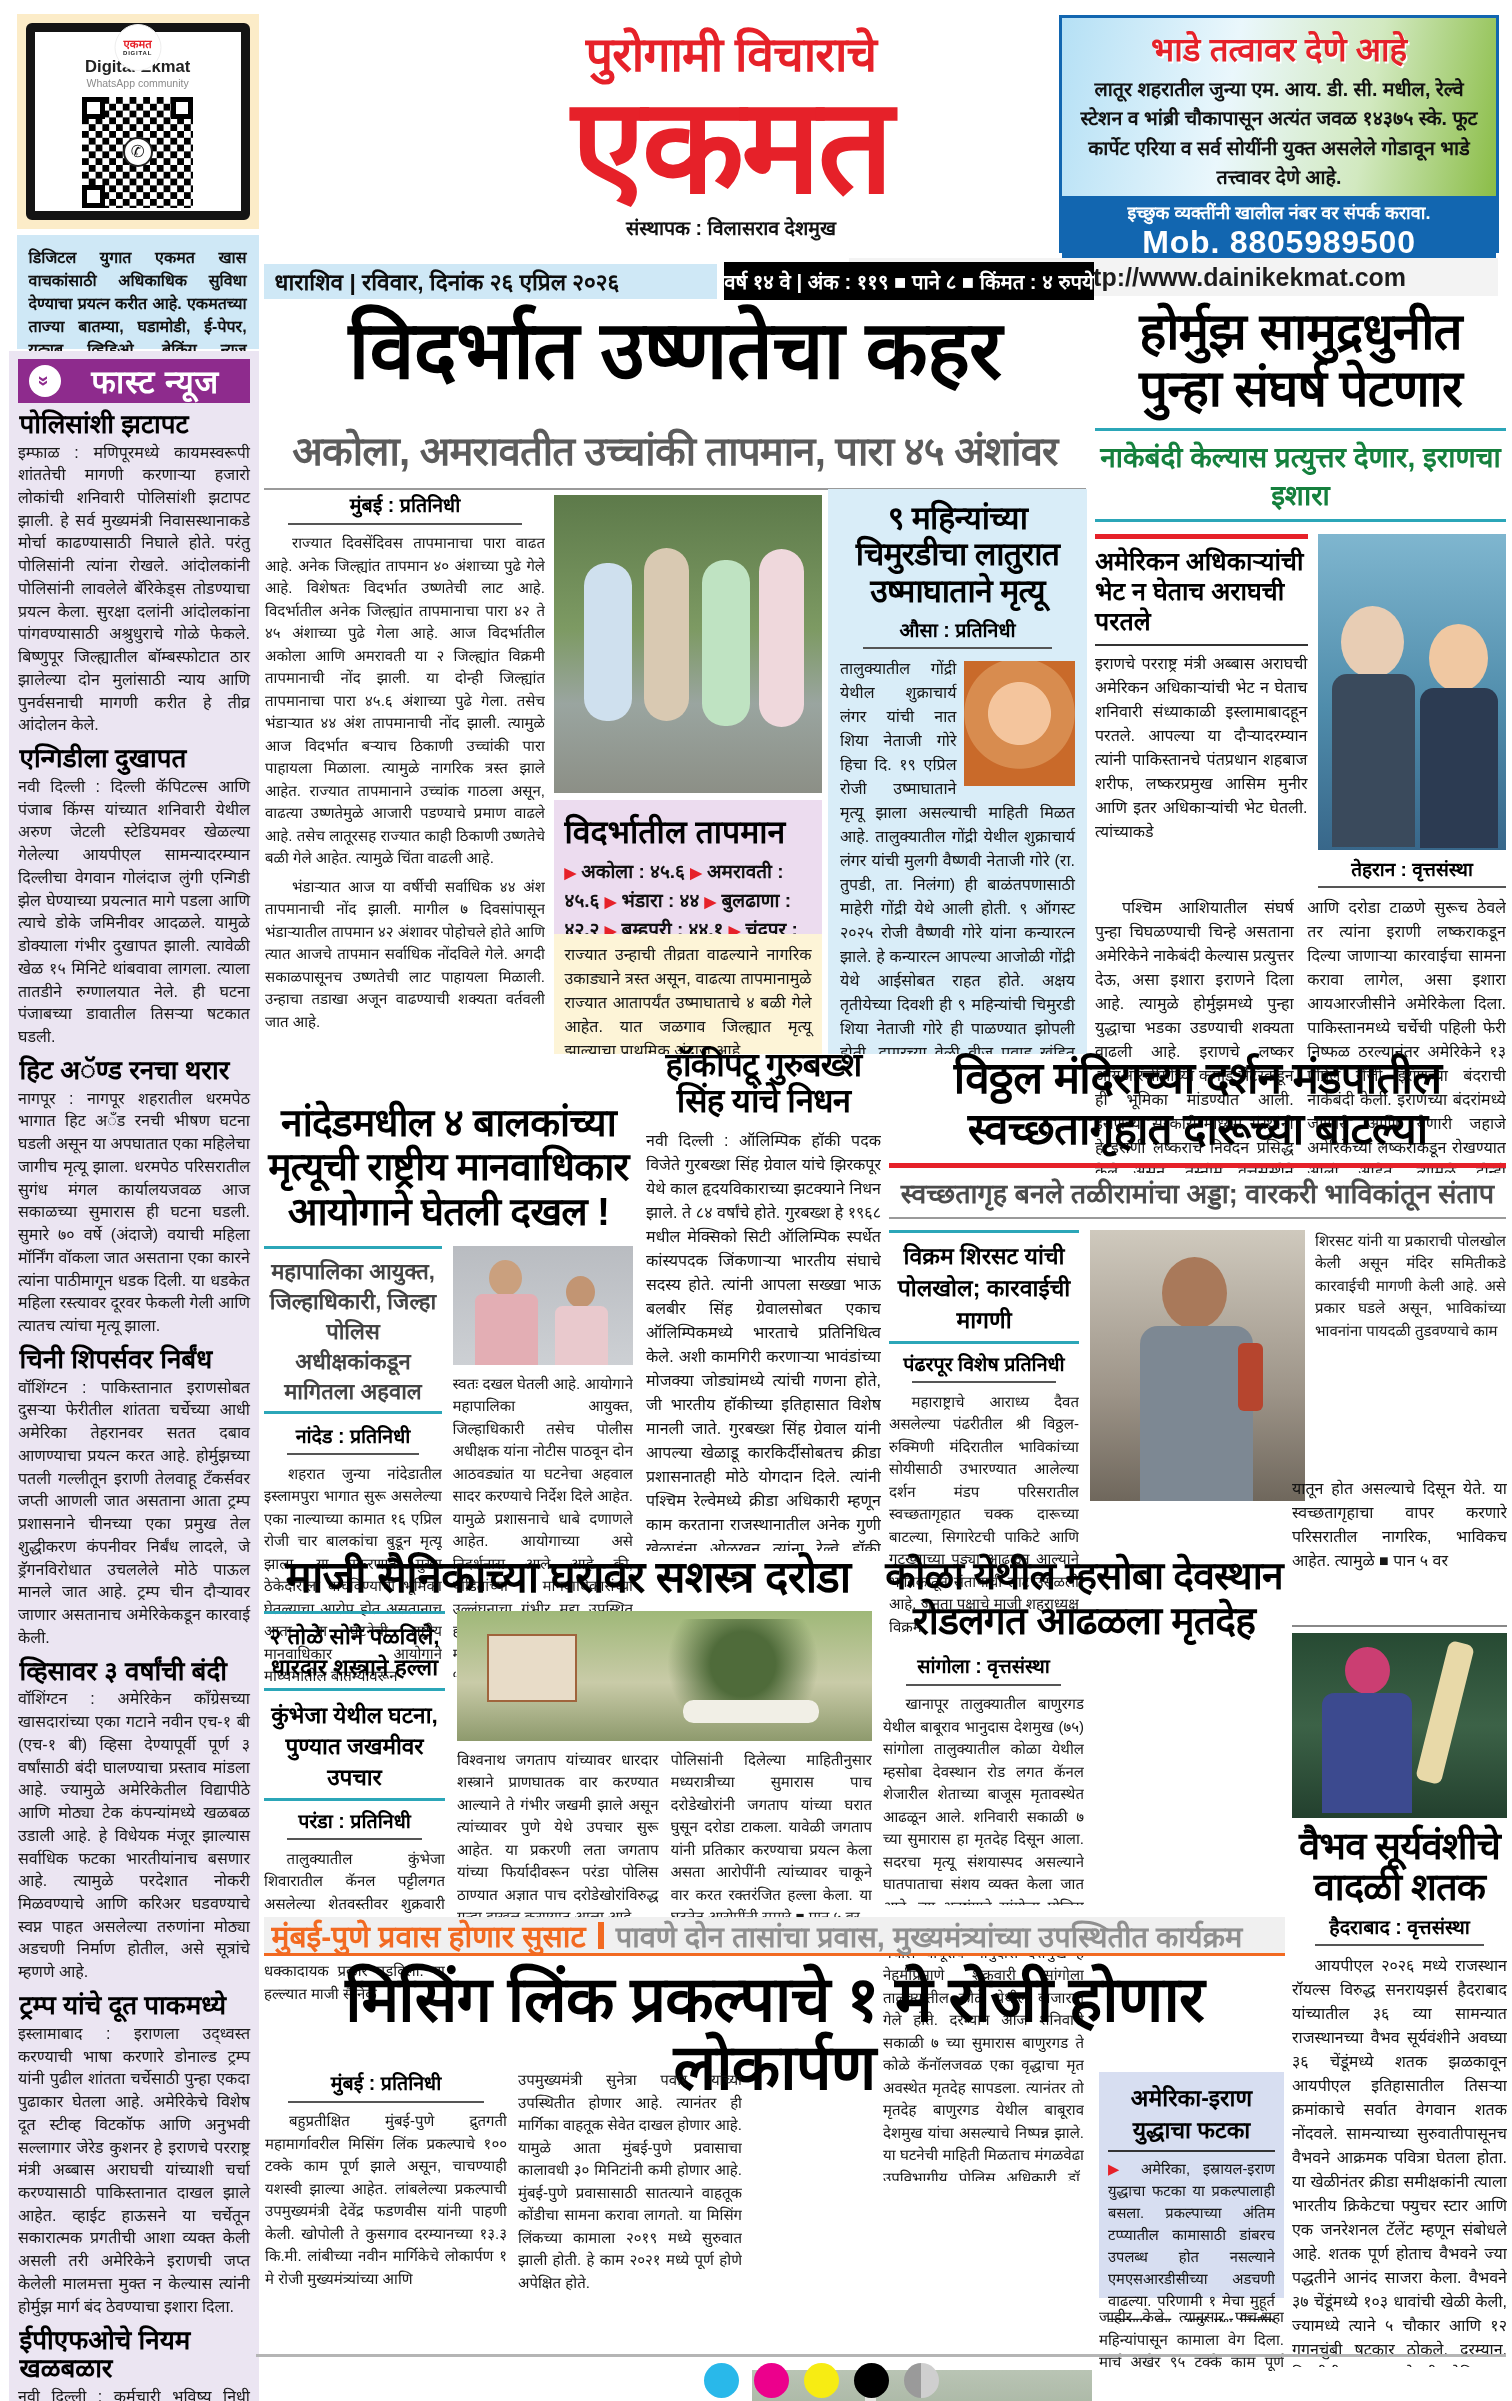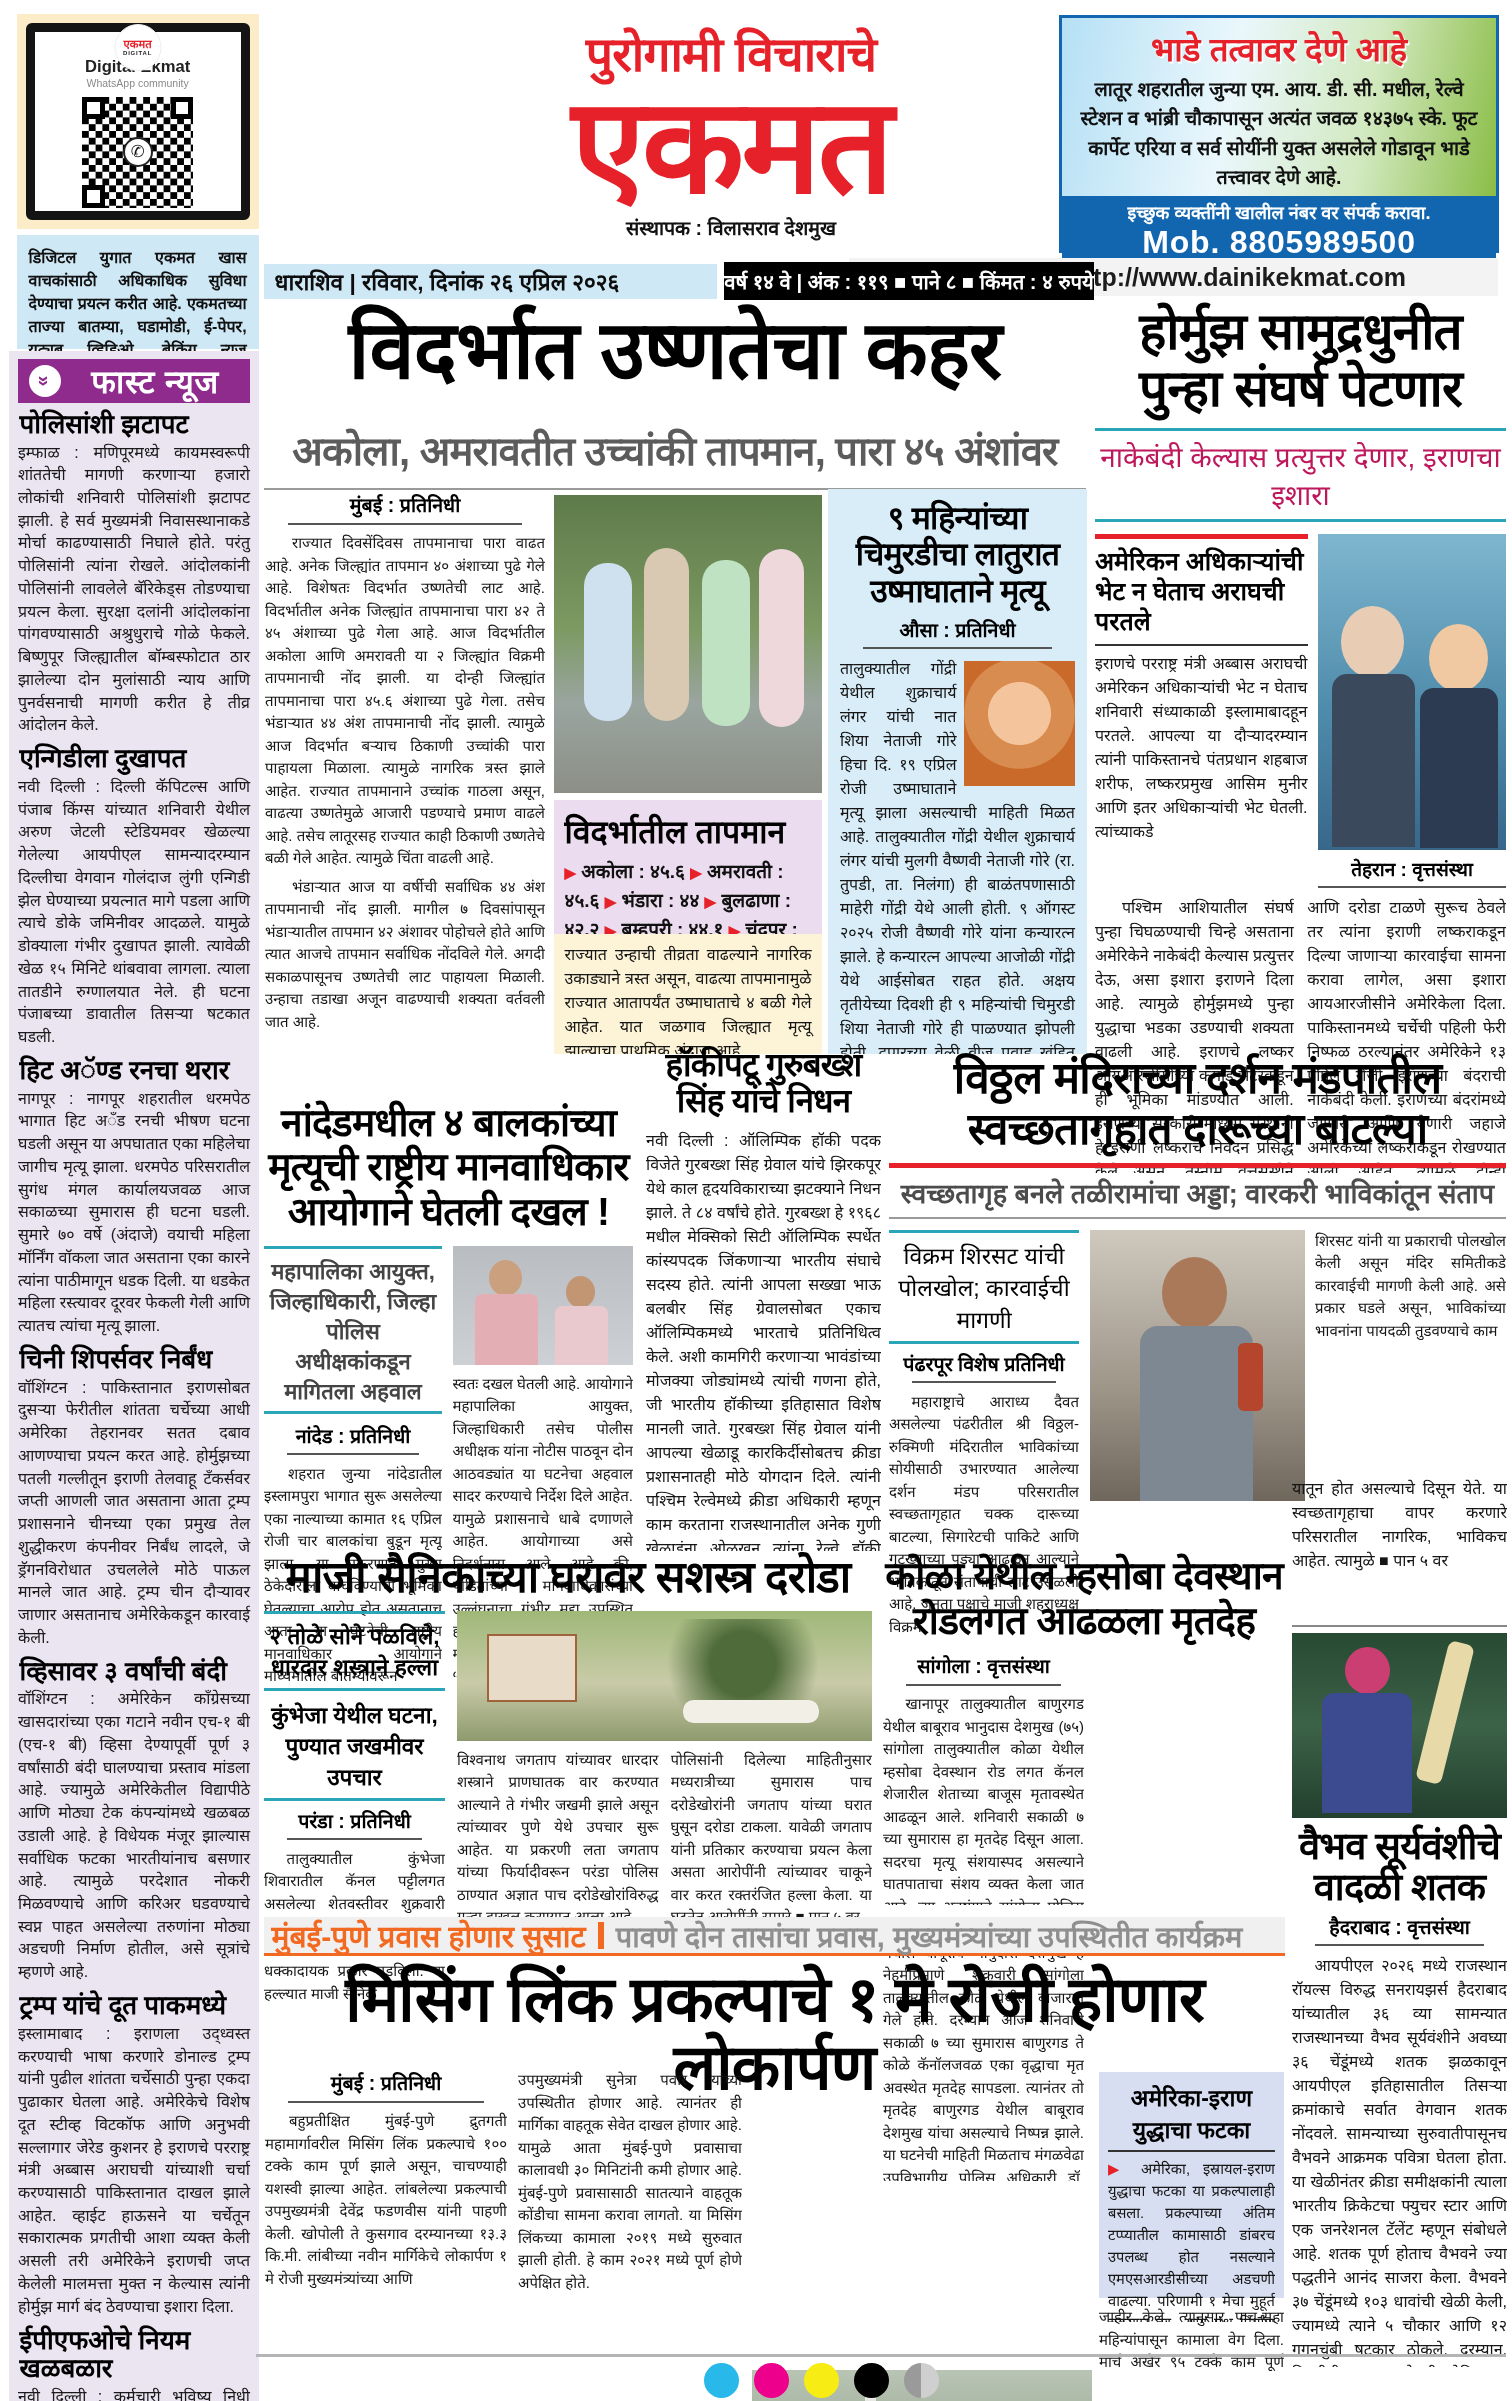--- a/index.html
+++ b/index.html
@@ -200,21 +200,21 @@
     <div class="hl" style="font-size:32px;text-align:center;line-height:1.15;">९ महिन्यांच्या चिमुरडीचा लातुरात उष्माघाताने मृत्यू</div>
     <div class="dl" style="margin-top:6px;">औसा : प्रतिनिधी</div>
     <div class="dl-rule"></div>
     <div class="photo" style="float:right;width:111px;height:125px;margin:4.5px 0 4.5px 7.5px;background:radial-gradient(circle at 50% 42%,#f4c59d 0 34%,#d88c4f 35% 60%,#c96a2a 61% 100%);"></div>
     <p class="jtext" style="font-size:16px;"><span>तालुक्यातील गोंद्री येथील शुक्राचार्य लंगर यांची नात शिया नेताजी गोरे हिचा दि. १९ एप्रिल रोजी उष्माघाताने मृत्यू झाला असल्याची माहिती मिळत आहे. तालुक्यातील गोंद्री येथील शुक्राचार्य लंगर यांची मुलगी वैष्णवी नेताजी गोरे (रा. तुपडी, ता. निलंगा) ही बाळंतपणासाठी माहेरी गोंद्री येथे आली होती. ९ ऑगस्ट २०२५ रोजी वैष्णवी गोरे यांना कन्यारत्न झाले. हे कन्यारत्न आपल्या आजोळी गोंद्री येथे आईसोबत राहत होते. अक्षय तृतीयेच्या दिवशी ही ९ महिन्यांची चिमुरडी शिया नेताजी गोरे ही पाळण्यात झोपली होती. दुपारच्या वेळी वीज प्रवाह खंडित झाल्याने घरातील छोटा कुलर बंद होता. यावेळी आई वैष्णवी ही काही कामात होती त्यावेळी शेजारच्या एक महिला घरी आली असता त्यांनी पाळण्यात झोपलेल्या बाळाच्या तोंडाला फेस आल्याचे पाहिले. त्यांनी ही बाब बाळाच्या आईच्या</span> </p>
   </div>
 
   <div class="abs" style="left:1095px;top:303px;width:411px;">
     <div class="hl" style="font-size:51px;text-align:center;line-height:1.12;">होर्मुझ सामुद्रधुनीत पुन्हा संघर्ष पेटणार</div>
     <div class="hd-sub-band" style="margin-top:10.5px;">
-      <div style="font-size:28px;font-weight:400;color:#be185d;text-align:center;">नाकेबंदी केल्यास प्रत्युत्तर देणार, इराणचा इशारा</div>
+      <div style="font-size:28px;font-weight:700;color:#15803d;text-align:center;">नाकेबंदी केल्यास प्रत्युत्तर देणार, इराणचा इशारा</div>
     </div>
     <div style="display:flex;gap:10.5px;margin-top:12px;">
       <div style="flex:1;">
         <div class="redbar"></div>
         <div class="inner-head" style="margin:7.5px 0;">अमेरिकन अधिकाऱ्यांची भेट न घेताच अराघची परतले</div>
         <div style="border-top:2.3px solid #333;margin-bottom:6px;"></div>
         <p class="jtext" style="font-size:16px;">इराणचे परराष्ट्र मंत्री अब्बास अराघची अमेरिकन अधिकाऱ्यांची भेट न घेताच शनिवारी संध्याकाळी इस्लामाबादहून परतले. आपल्या या दौऱ्यादरम्यान त्यांनी पाकिस्तानचे पंतप्रधान शहबाज शरीफ, लष्करप्रमुख आसिम मुनीर आणि इतर अधिकाऱ्यांची भेट घेतली. त्यांच्याकडे</p>
       </div>
       <div style="width:188px;">
         <div class="photo" style="width:188px;height:316px;background:linear-gradient(180deg,#7fb6cf 0%,#4f8cab 55%,#38678a 100%);">
@@ -261,21 +261,21 @@
     <p class="jtext clip" style="height:422px;margin-top:9px;font-size:16px;">नवी दिल्ली : ऑलिम्पिक हॉकी पदक विजेते गुरबख्श सिंह ग्रेवाल यांचे झिरकपूर येथे काल हृदयविकाराच्या झटक्याने निधन झाले. ते ८४ वर्षांचे होते. गुरबख्श हे १९६८ मधील मेक्सिको सिटी ऑलिम्पिक स्पर्धेत कांस्यपदक जिंकणाऱ्या भारतीय संघाचे सदस्य होते. त्यांनी आपला सख्खा भाऊ बलबीर सिंह ग्रेवालसोबत एकाच ऑलिम्पिकमध्ये भारताचे प्रतिनिधित्व केले. अशी कामगिरी करणाऱ्या भावंडांच्या मोजक्या जोड्यांमध्ये त्यांची गणना होते, जी भारतीय हॉकीच्या इतिहासात विशेष मानली जाते. गुरबख्श सिंह ग्रेवाल यांनी आपल्या खेळाडू कारकिर्दीसोबतच क्रीडा प्रशासनातही मोठे योगदान दिले. त्यांनी पश्चिम रेल्वेमध्ये क्रीडा अधिकारी म्हणून काम करताना राजस्थानातील अनेक गुणी खेळाडूंना ओळखून त्यांना रेल्वे हॉकी संघात संधी दिली.</p>
   </div>
 
   <div class="abs" style="left:889px;top:1053px;width:617px;">
     <div class="hl" style="font-size:44px;text-align:center;line-height:1.15;">विठ्ठल मंदिराच्या दर्शन मंडपातील स्वच्छतागृहात दारूच्या बाटल्या</div>
     <div class="redbar" style="margin-top:9px;"></div>
     <div style="font-size:27px;font-weight:900;color:#4c4c4c;text-align:center;padding:6px 0;border-bottom:2.3px solid #9a9a9a;">स्वच्छतागृह बनले तळीरामांचा अड्डा; वारकरी भाविकांतून संताप</div>
     <div style="display:flex;gap:10.5px;margin-top:10.5px;">
       <div style="width:190px;">
         <div class="hd-sub-band">
-          <div style="font-size:23px;font-weight:400;text-align:center;">विक्रम शिरसट यांची पोलखोल; कारवाईची मागणी</div>
+          <div style="font-size:23px;font-weight:700;text-align:center;">विक्रम शिरसट यांची पोलखोल; कारवाईची मागणी</div>
         </div>
         <div class="dl" style="margin-top:6px;">पंढरपूर विशेष प्रतिनिधी</div>
         <div class="dl-rule"></div>
         <p class="jtext clip" style="height:249px;text-indent:22.6px;">महाराष्ट्राचे आराध्य दैवत असलेल्या पंढरीतील श्री विठ्ठल-रुक्मिणी मंदिरातील भाविकांच्या सोयीसाठी उभारण्यात आलेल्या दर्शन मंडप परिसरातील स्वच्छतागृहात चक्क दारूच्या बाटल्या, सिगारेटची पाकिटे आणि गुटख्याच्या पुड्या आढळून आल्याने भाविकांतून संतापाची लाट उसळली आहे. जनता पक्षाचे माजी शहराध्यक्ष विक्रम</p>
       </div>
       <div class="photo" style="width:215px;height:271px;background:linear-gradient(180deg,#cfc9bd 0%,#9d9488 60%,#6f675c 100%);">
         <span class="ph-head" style="left:72px;top:27px;width:65px;height:72px;background:#a9795a;"></span>
         <span style="position:absolute;left:50px;top:96px;width:113px;height:175px;background:#7d8893;border-radius:18px 18px 0 0;"></span>
         <span style="position:absolute;left:148px;top:113px;width:25.6px;height:68px;background:#b6452e;border-radius:6px;"></span>
       </div>

